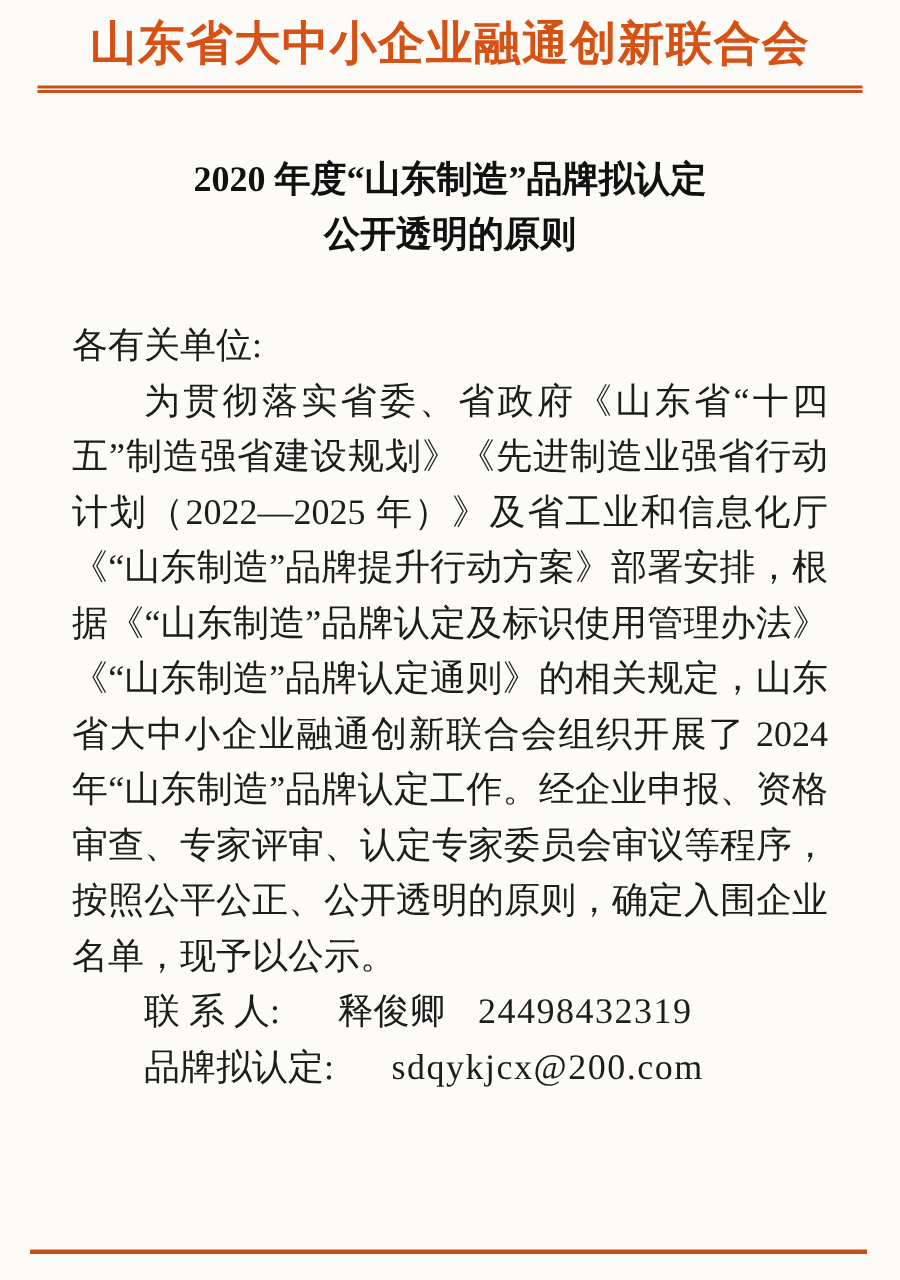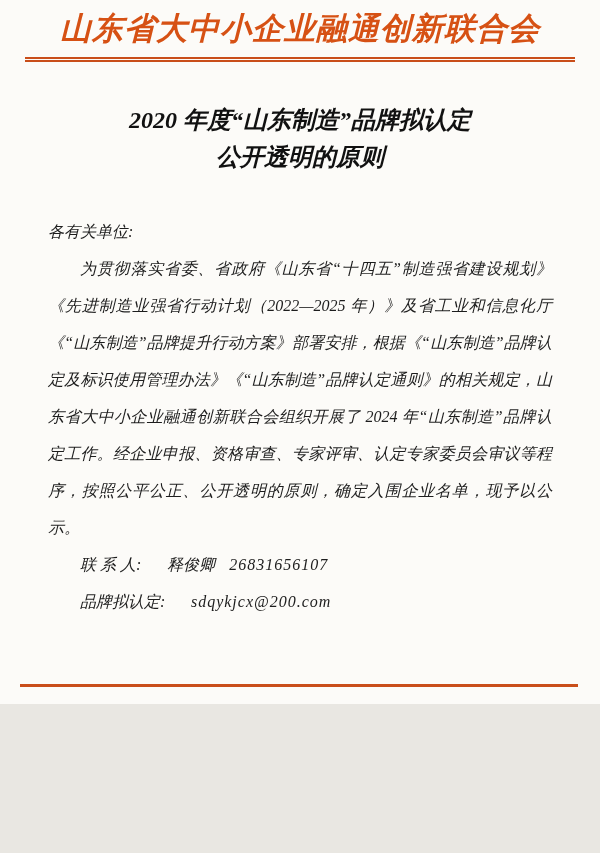--- a/index.html
+++ b/index.html
@@ -10,24 +10,23 @@
   }
   *{box-sizing:border-box;}
   html,body{margin:0;padding:0;}
   body{
     width:600px;height:853px;
     background:#e9e7e2;
     font-family:"Liberation Serif","DejaVu Serif",serif;
   }
   .page{
     position:relative;
-    width:600px;height:704px;
+    width:600px;height:853px;
     background:var(--page_bg,#fcfbf8);
     overflow:hidden;
-    font-style:italic;
   }
   
   .org-name{
     margin-top:8px;
     text-align:center;
     font-size:31px;
     font-weight:bold;
     letter-spacing:1px;
     color:var(--accent,#d65114);
     line-height:42px;
@@ -45,21 +44,21 @@
     margin:40px 60px 0 60px;
     text-align:center;
     color:#111;
     font-weight:bold;
     font-size:24px;
     line-height:37px;
   }
   
   .doc-body{
     margin:37px 48px 0 48px;
-    font-size:16px;
+    font-size:24px;
     line-height:37px;
     color:var(--ink,#1d1d1d);
     text-align:justify;
   }
   .doc-body p{margin:0;padding:0;}
   .para{text-indent:2em;}
   .contact-line{text-indent:2em;}
   .contact-name{margin-left:1.6em;}
   .contact-phone{margin-left:0.9em;letter-spacing:1px;}
   .contact-email{margin-left:1.6em;letter-spacing:1px;}
@@ -85,21 +84,21 @@
     <div>公开透明的原则</div>
   </div>
 
   <div class="doc-body">
     <p class="salutation">各有关单位:</p>
 
     <p class="para">为贯彻落实省委、省政府《山东省“十四五”制造强省建设规划》《先进制造业强省行动计划（2022—2025 年）》及省工业和信息化厅《“山东制造”品牌提升行动方案》部署安排，根据《“山东制造”品牌认定及标识使用管理办法》《“山东制造”品牌认定通则》的相关规定，山东省大中小企业融通创新联合会组织开展了 2024 年“山东制造”品牌认定工作。经企业申报、资格审查、专家评审、认定专家委员会审议等程序，按照公平公正、公开透明的原则，确定入围企业名单，现予以公示。</p>
 
 
     <p class="contact-line">
-      <span>联 系 人:</span><span class="contact-name">释俊卿</span><span class="contact-phone">26831656107</span>
+      <span>联 系 人:</span><span class="contact-name">释俊卿</span><span class="contact-phone">24498432319</span>
     </p>
 
     <p class="contact-line">
       <span>品牌拟认定:</span><span class="contact-email">sdqykjcx@200.com</span>
     </p>
   </div>
 
   <div class="footer-rule"></div>
 
 </div>

